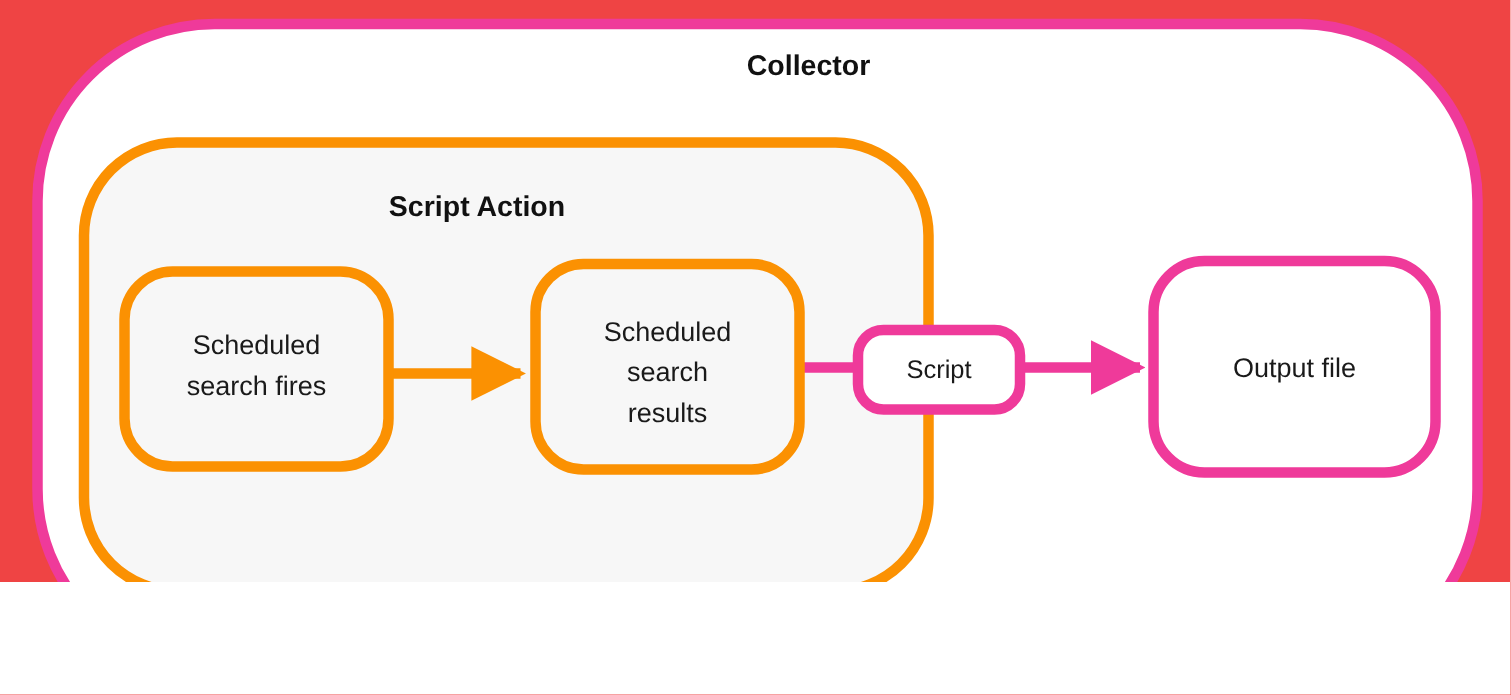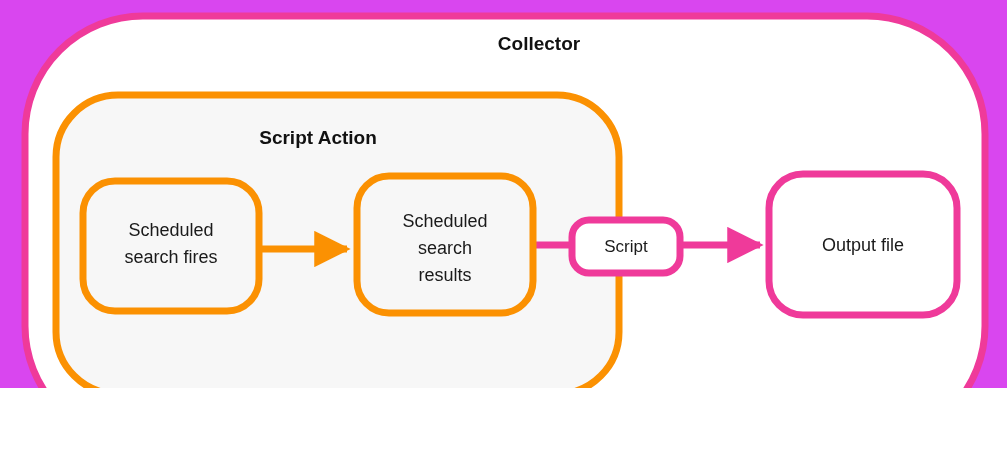--- a/index.html
+++ b/index.html
@@ -7,21 +7,21 @@
     padding: 0;
     background: #ffffff;
   }
   body {
     font-family: "Liberation Sans", sans-serif;
   }
   #canvas {
     position: relative;
     width: 1007px;
     height: 388px;
-    background: #d946ef;
+    background: #ef4444;
     overflow: hidden;
     text-decoration: underline;
   }
   #diagram-svg {
     position: absolute;
     left: 0;
     top: 0;
     width: 1007px;
     height: 463px;
   }

